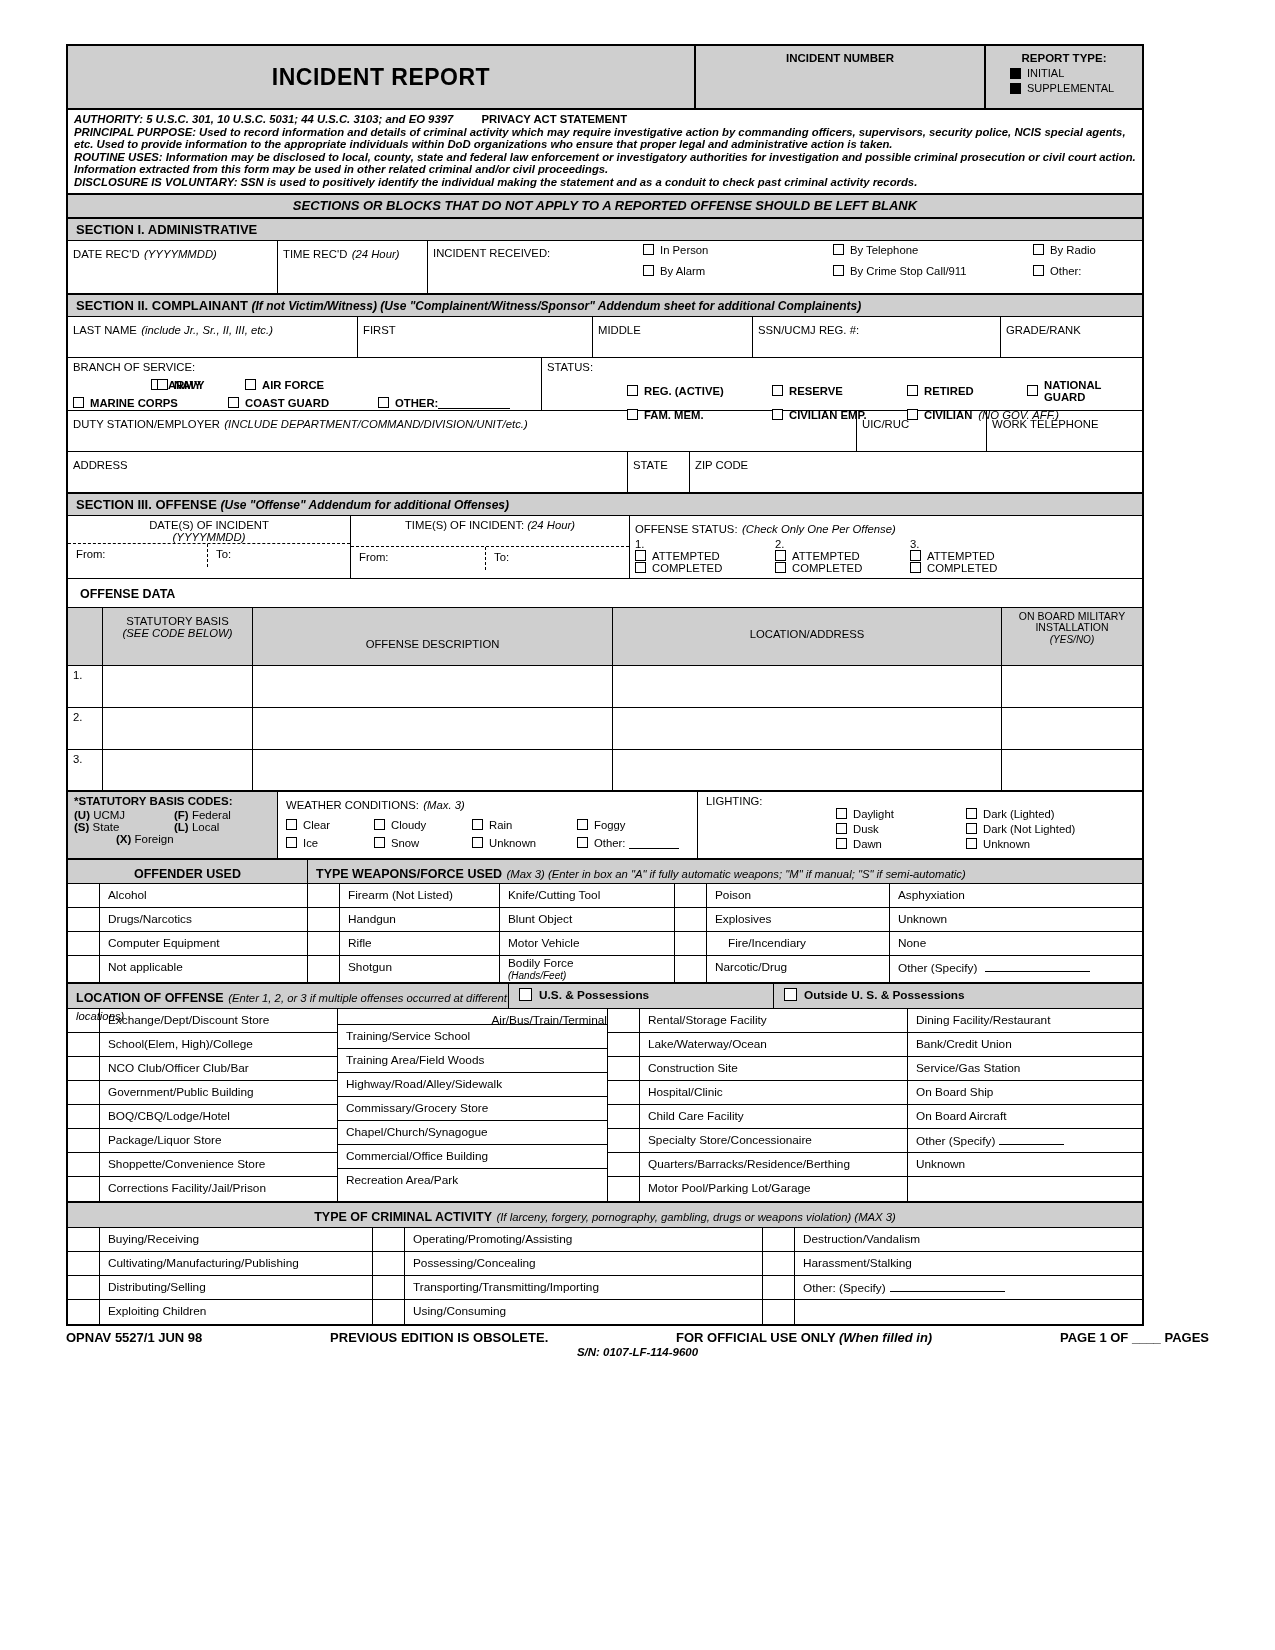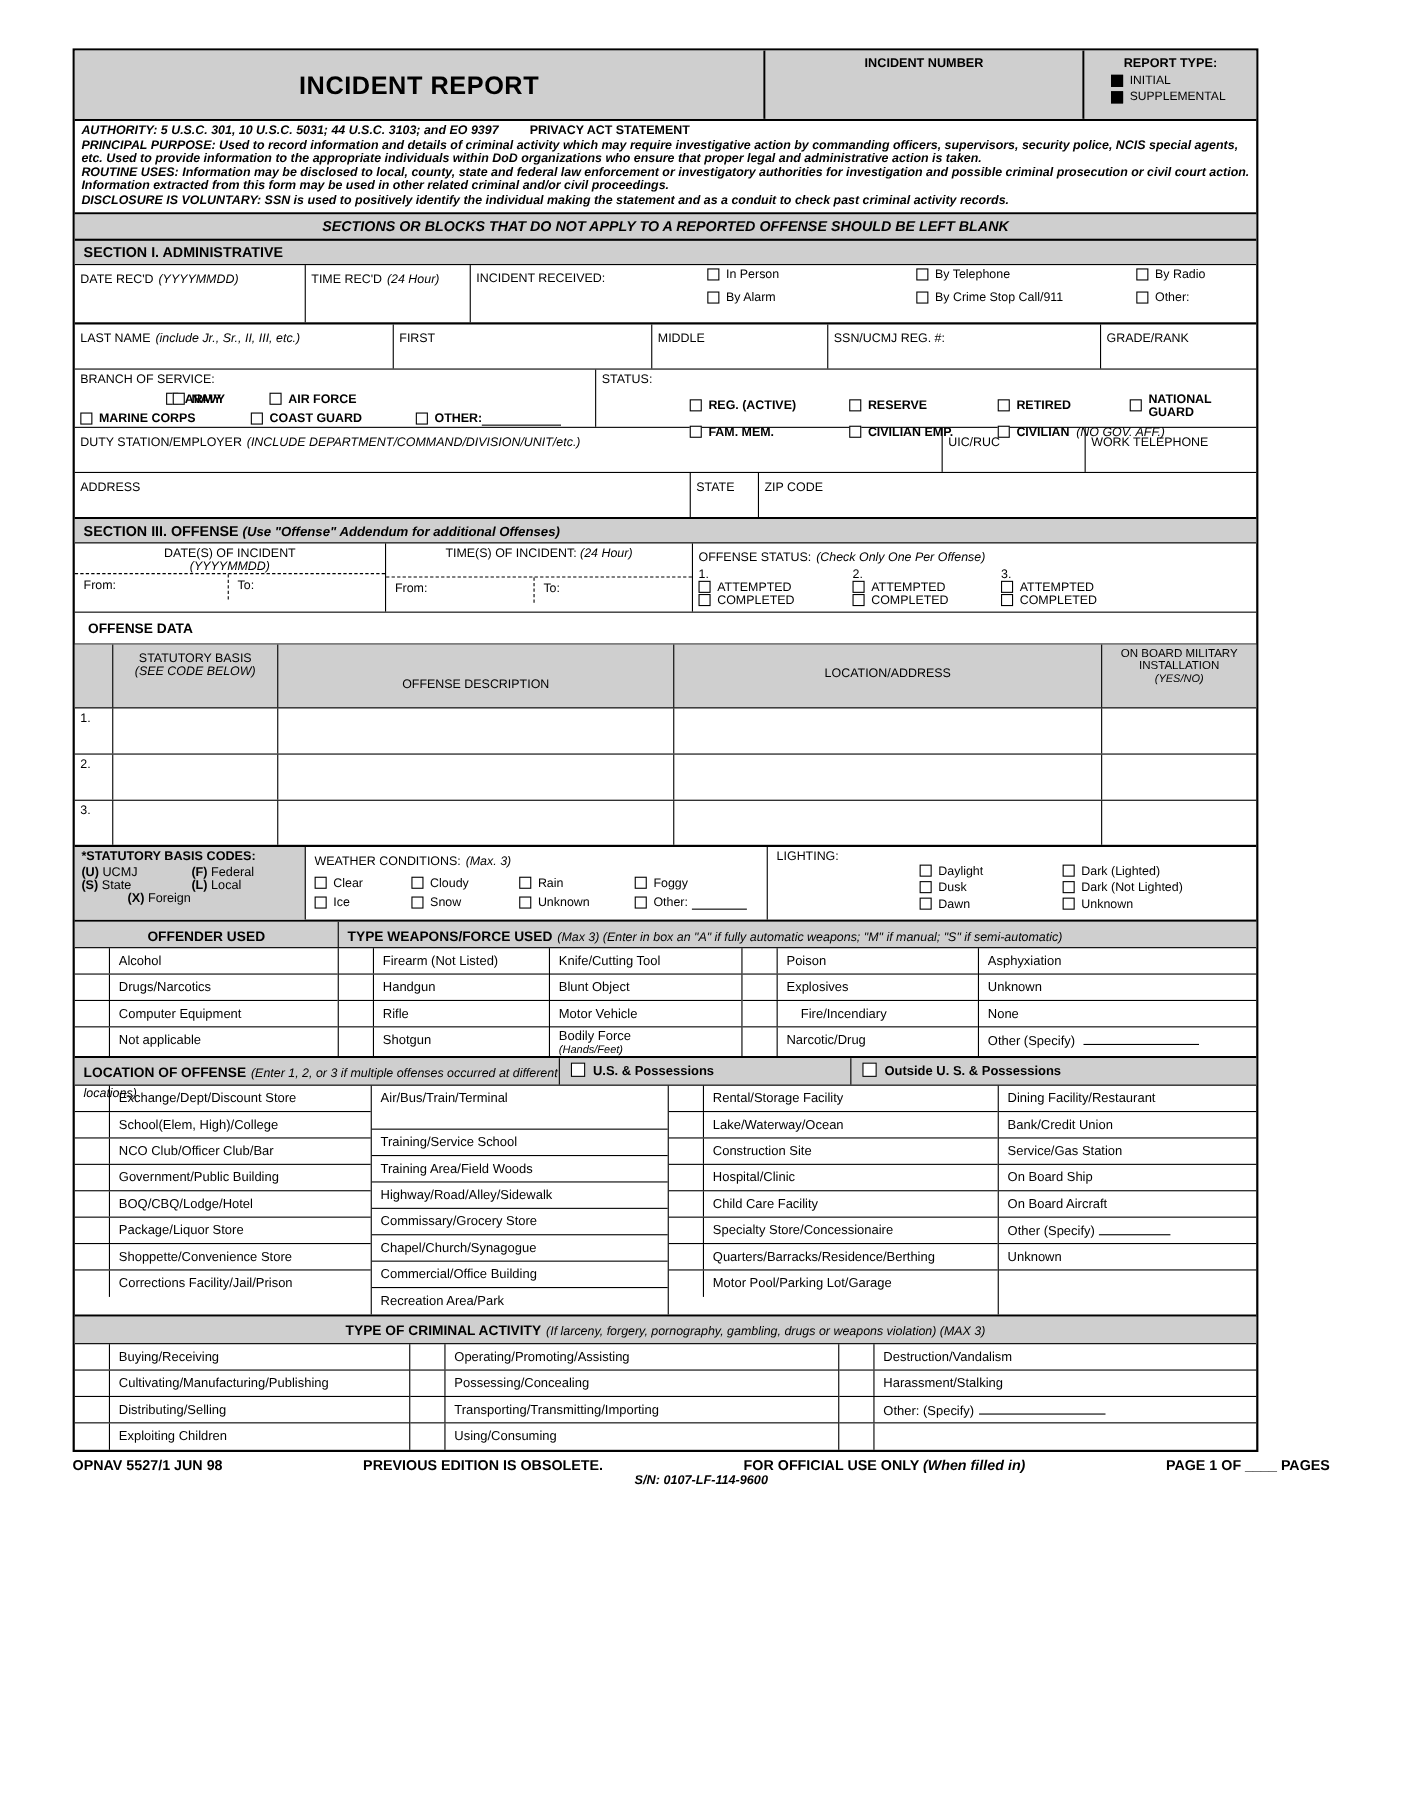--- a/index.html
+++ b/index.html
@@ -143,20 +143,24 @@
               <div class="optline" style="flex:1">
                 <span class="ck"></span>
                 <span>Other:</span>
               </div>
             </div>
           </div>
         </div>
       </div>
     </div>
 
+    <div class="sect">
+      <span class="t">SECTION II. COMPLAINANT</span>
+      <span class="sub">(If not Victim/Witness) (Use "Complainent/Witness/Sponsor" Addendum sheet for additional Complainents)</span>
+    </div>
 
     <div class="row bb">
       <div class="cell fld h40" style="width:290px">
         <span class="lbl">LAST NAME</span>
         <span class="lbli">(include Jr., Sr., II, III, etc.)</span>
       </div>
       <div class="cell fld h40" style="width:235px">
         <span class="lbl">FIRST</span>
       </div>
       <div class="cell fld h40" style="width:160px">
@@ -632,21 +636,21 @@
             <div class="cell" style="width:32px"></div>
             <div style="flex:1; padding:4px 0 0 8px; font-size:11.8px;">Shoppette/Convenience Store</div>
           </div>
         <div class="row" style="height:24px;">
             <div class="cell" style="width:32px"></div>
             <div style="flex:1; padding:4px 0 0 8px; font-size:11.8px;">Corrections Facility/Jail/Prison</div>
           </div>
       </div>
 
       <div class="cell" style="width:270px">
-        <div class="row bb" style="height:40px;">
+        <div class="row bb" style="height:16px;text-align:right;">
             <div style="flex:1; padding:4px 0 0 8px; font-size:11.8px;">Air/Bus/Train/Terminal</div>
           </div>
         <div class="row bb" style="height:24px;">
             <div style="flex:1; padding:4px 0 0 8px; font-size:11.8px;">Training/Service School</div>
           </div>
         <div class="row bb" style="height:24px;">
             <div style="flex:1; padding:4px 0 0 8px; font-size:11.8px;">Training Area/Field Woods</div>
           </div>
         <div class="row bb" style="height:24px;">
             <div style="flex:1; padding:4px 0 0 8px; font-size:11.8px;">Highway/Road/Alley/Sidewalk</div>

